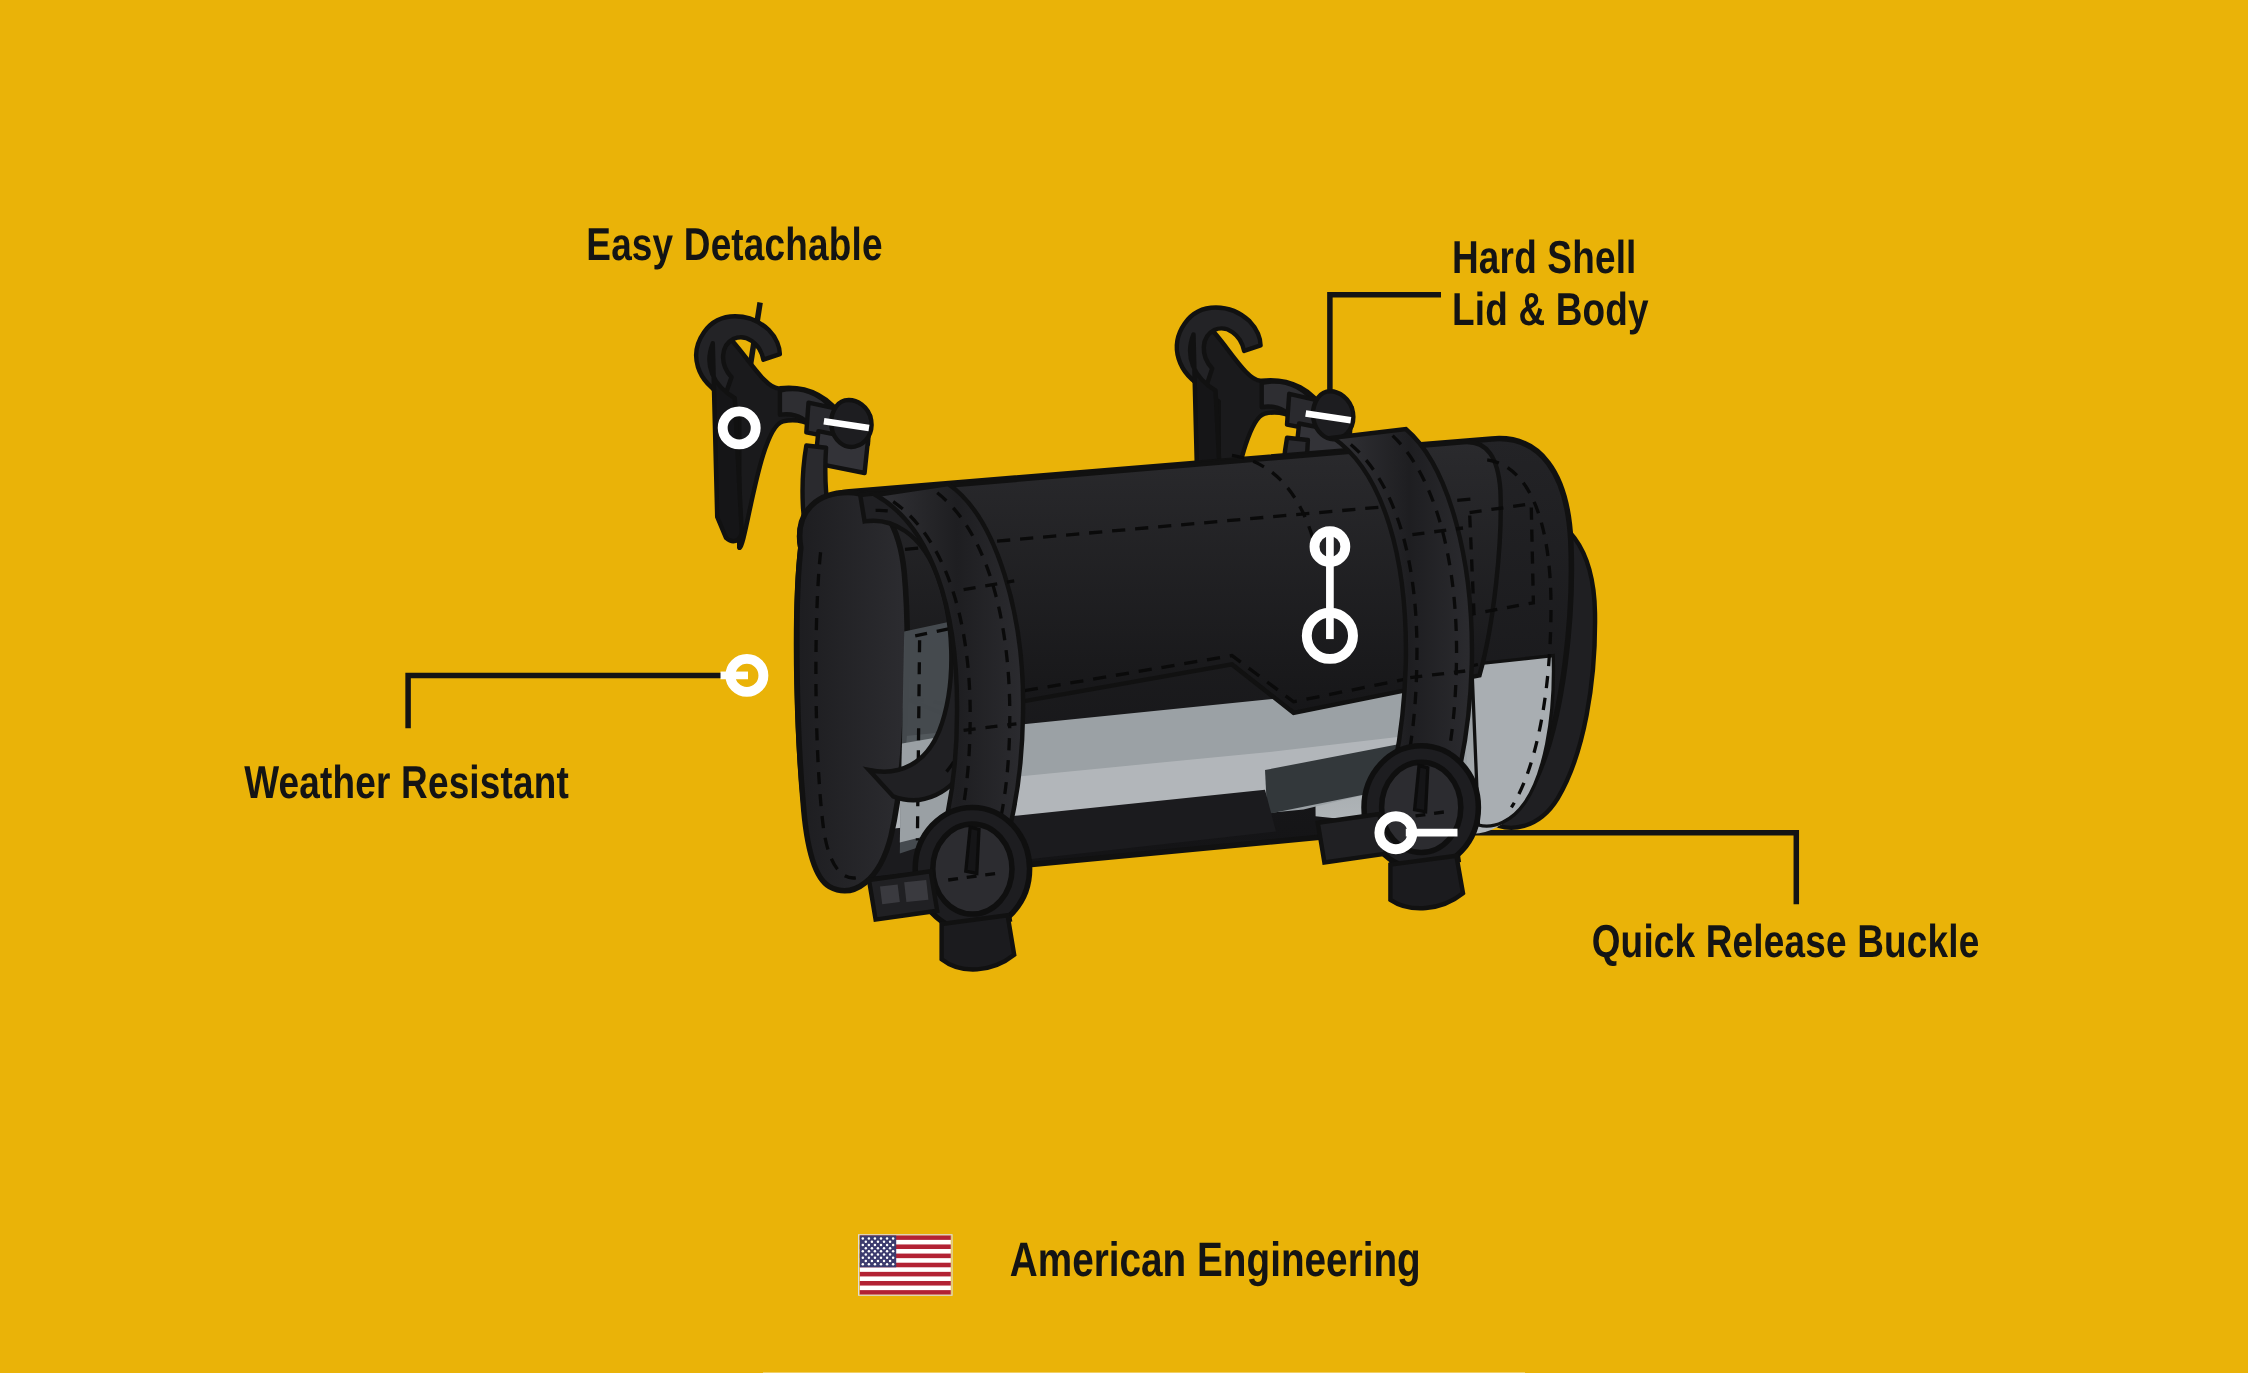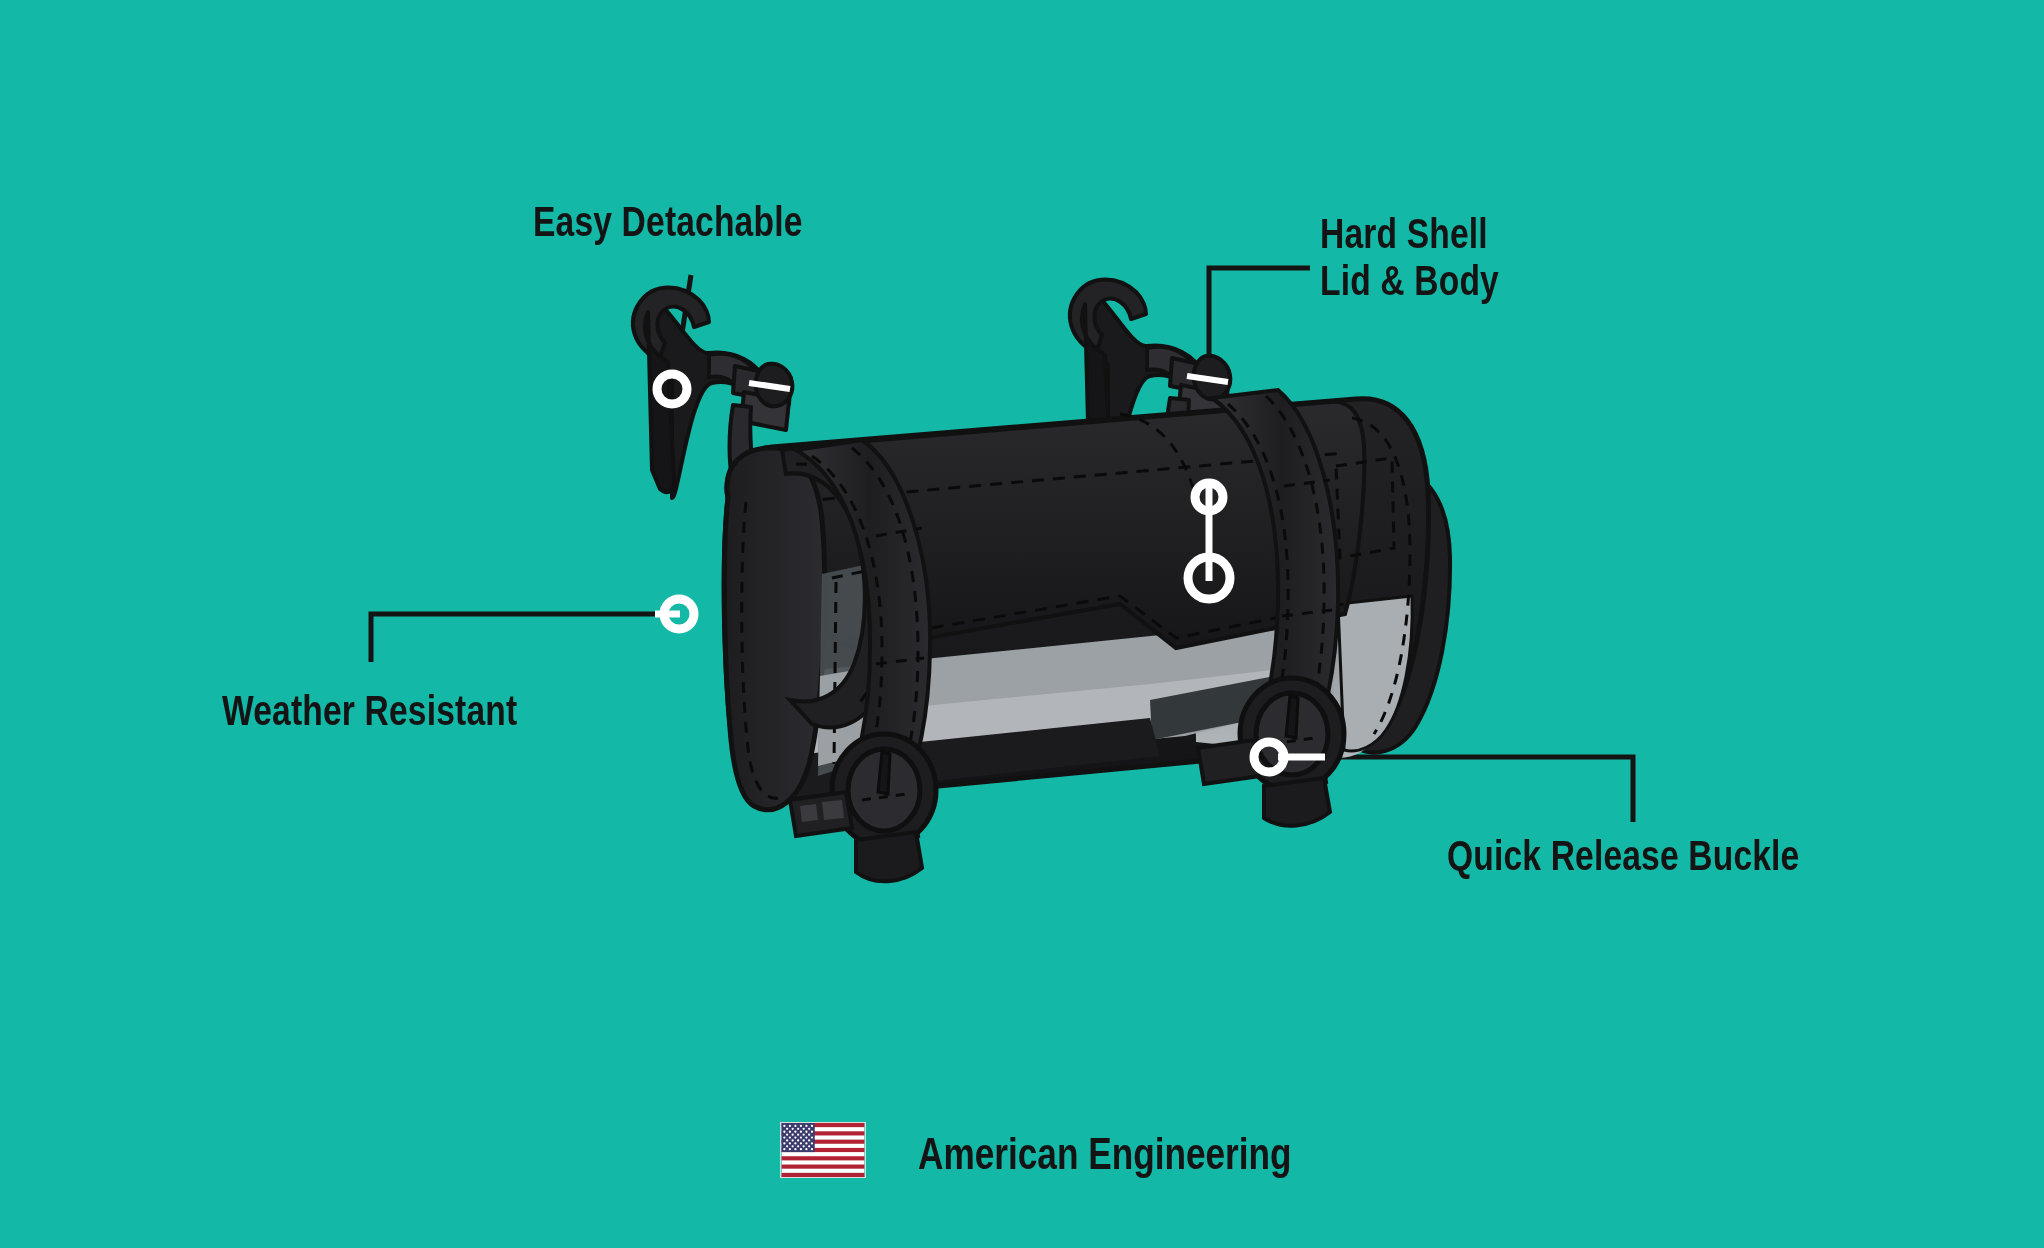--- a/index.html
+++ b/index.html
@@ -12,21 +12,21 @@
     width: 2044px;
     height: 1248px;
     overflow: hidden;
     font-family: "Liberation Sans", "DejaVu Sans", sans-serif;
     position: relative;
   }
   #stage {
     position: relative;
     width: 2044px;
     height: 1248px;
-    background: #14b8a6;
+    background: #eab308;
   }
   #diagram-svg {
     position: absolute;
     left: 0;
     top: 0;
     width: 2044px;
     height: 1248px;
     display: block;
   }
   .callout-label {
@@ -59,21 +59,21 @@
   #label-quick-release {
     left: 1447px;
     top: 832px;
     transform-origin: left top;
   }
   #footer-row {
     position: absolute;
     left: 780px;
     top: 1122px;
     display: flex;
-    align-items: flex-end;
+    align-items: flex-start;
     gap: 52px;
   }
   #flag-icon {
     width: 86px;
     height: 56px;
     display: block;
     border: 1px solid #dddddd;
     box-sizing: border-box;
   }
   #footer-text {

